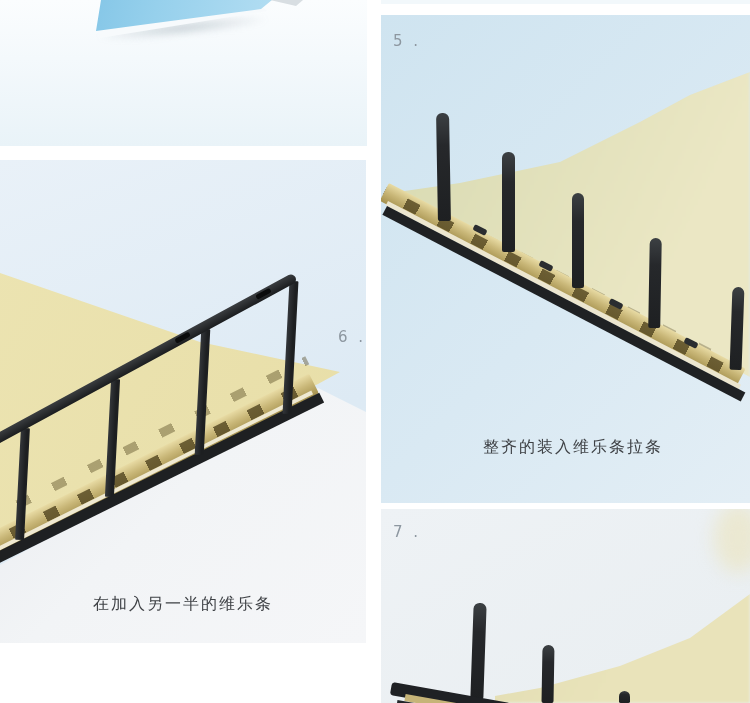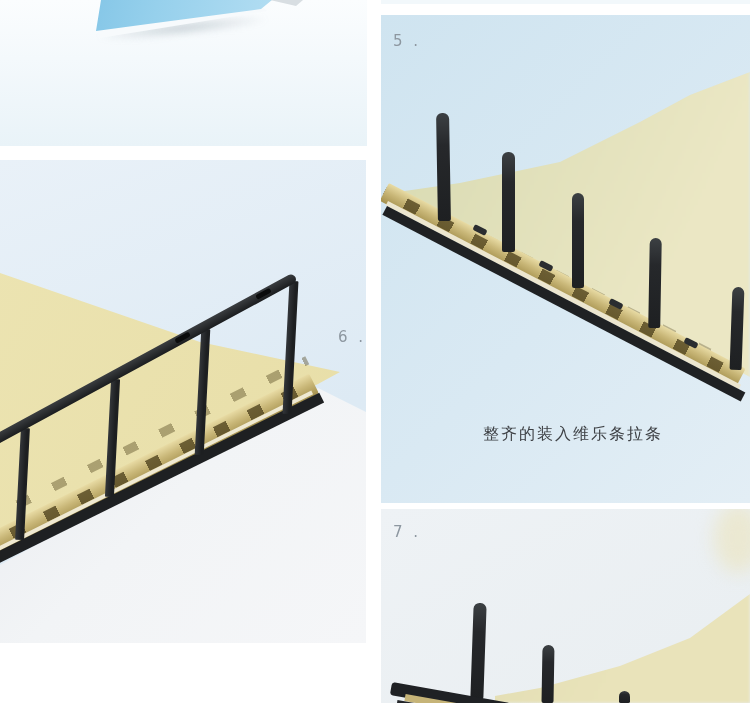--- a/index.html
+++ b/index.html
@@ -115,20 +115,21 @@
     <div class="abs l6-edge"></div>
     <div class="abs rung" style="left:18px;top:268px;height:112px;"></div>
     <div class="abs rung" style="left:108px;top:219px;height:118px;"></div>
     <div class="abs rung" style="left:198px;top:169px;height:126px;"></div>
     <div class="abs rung" style="left:286px;top:121px;height:133px;"></div>
     <div class="abs l6-combbar">
       <div class="comb-hole" style="right:28px;"></div>
       <div class="comb-hole" style="right:120px;"></div>
     </div>
     <span class="stepnum" style="left:338px;top:168px;">6 .</span>
+    <div class="caption" style="top:434px;">在加入另一半的维乐条</div>
   </section>
 
   <div class="panel p-strip"></div>
 
   <section class="panel p-r5">
     <div class="abs r5-paper"></div>
     <div class="abs r5-dashes"></div>
     <div class="abs r5-rail">
       <div class="rail-slots"></div>
     </div>
@@ -137,21 +138,21 @@
     <div class="abs nub" style="left:92px;top:212px;"></div>
     <div class="abs nub" style="left:158px;top:248px;"></div>
     <div class="abs nub" style="left:228px;top:286px;"></div>
     <div class="abs nub" style="left:303px;top:325px;"></div>
     <div class="abs spike" style="left:56px;top:98px;width:13px;height:108px;transform:rotate(-1deg);"></div>
     <div class="abs spike" style="left:121px;top:137px;width:13px;height:100px;"></div>
     <div class="abs spike" style="left:191px;top:178px;width:12px;height:95px;"></div>
     <div class="abs spike" style="left:268px;top:223px;width:12px;height:90px;transform:rotate(1deg);"></div>
     <div class="abs spike" style="left:350px;top:272px;width:12px;height:83px;transform:rotate(2deg);"></div>
     <span class="stepnum" style="left:12px;top:17px;">5 .</span>
-    <div class="caption" style="top:409px;padding-left:15px;">整齐的装入维乐条拉条</div>
+    <div class="caption" style="top:422px;padding-left:15px;">整齐的装入维乐条拉条</div>
   </section>
 
   <section class="panel p-r7">
     <div class="abs r7-tint"></div>
     <div class="abs r7-paper"></div>
     <div class="abs spike" style="left:91px;top:94px;width:13px;height:96px;transform:rotate(2deg);"></div>
     <div class="abs spike" style="left:161px;top:136px;width:12px;height:58px;transform:rotate(1deg);"></div>
     <div class="abs spike" style="left:238px;top:182px;width:11px;height:12px;"></div>
     <div class="abs r7-bar"></div>
     <div class="abs r7-gold"></div>

